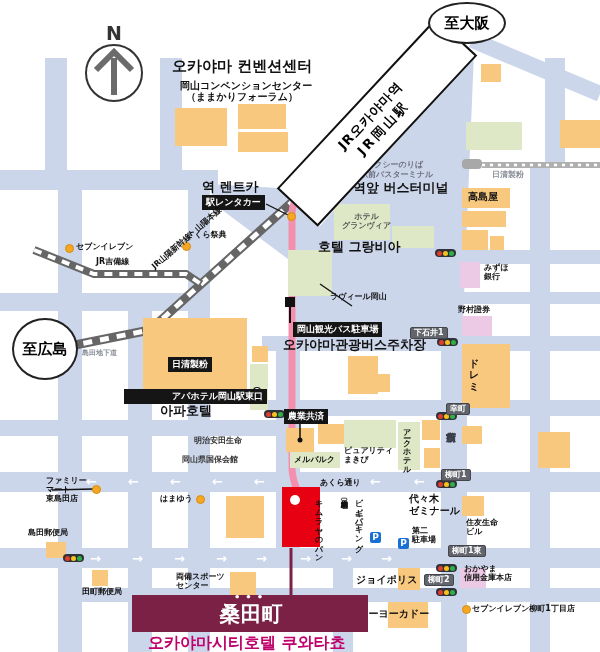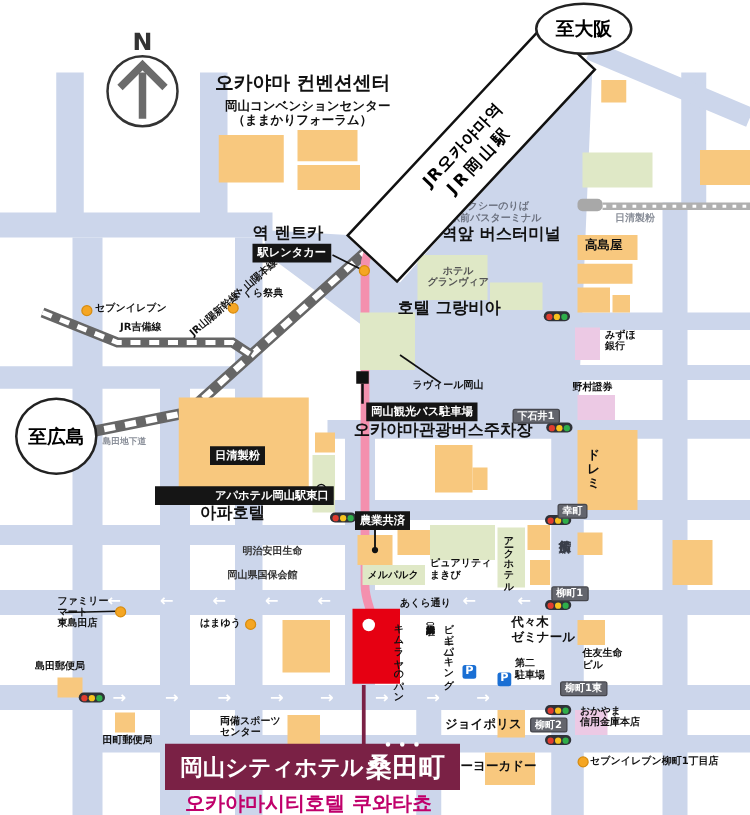--- a/index.html
+++ b/index.html
@@ -238,21 +238,21 @@
   </div>
   <div class="lbl s13" style="left:318px;top:240px;">호텔 그랑비아</div>
 
   <div class="lbl s8" style="left:484px;top:263px;">
     <span>みずほ</span><br>
     <span>銀行</span>
   </div>
   <div class="lbl s8" style="left:458px;top:305px;">野村證券</div>
   <div class="lbl s10 vert" style="left:468px;top:352px;">ドレミ</div>
 
-  <div class="lbl s8" style="left:330px;top:303px;text-align:right;">ラヴィール岡山</div>
+  <div class="lbl s8" style="left:330px;top:292px;text-align:right;">ラヴィール岡山</div>
   <div class="bb" style="left:293px;top:322px;">岡山観光バス駐車場</div>
   <div class="lbl s13" style="left:283px;top:338px;">오카야마관광버스주차장</div>
 
   <div class="lbl s7" style="left:82px;top:349px;color:#8a8f99;">島田地下道</div>
   <div class="bb" style="left:168px;top:357px;">日清製粉</div>
 
   <div class="bb" style="left:124px;top:389px;padding-left:48px;">アパホテル岡山駅東口</div>
   <div class="lbl s13" style="left:160px;top:404px;">아파호텔</div>
 
   <div class="lbl s8" style="left:194px;top:436px;color:#333;">明治安田生命</div>
@@ -315,21 +315,20 @@
   <div class="lbl s9" style="left:356px;top:574px;">ジョイポリス</div>
   <div class="lbl s8" style="left:464px;top:564px;">
     <span>おかやま</span><br>
     <span>信用金庫本店</span>
   </div>
   <div class="lbl s9" style="left:348px;top:608px;">イトーヨーカドー</div>
   <div class="lbl s8" style="left:472px;top:604px;">セブンイレブン柳町1丁目店</div>
   <div class="dot" style="left:462px;top:605px;"></div>
 
   <div id="banner">
-    <span class="jp">岡山シティホテル</span>
     <span class="sty">
       <span class="dots">•••</span>
       <span>桑田町</span>
     </span>
   </div>
   <div id="banner-kr">오카야마시티호텔 쿠와타쵸</div>
 
 </div>
 
 </body></html>

